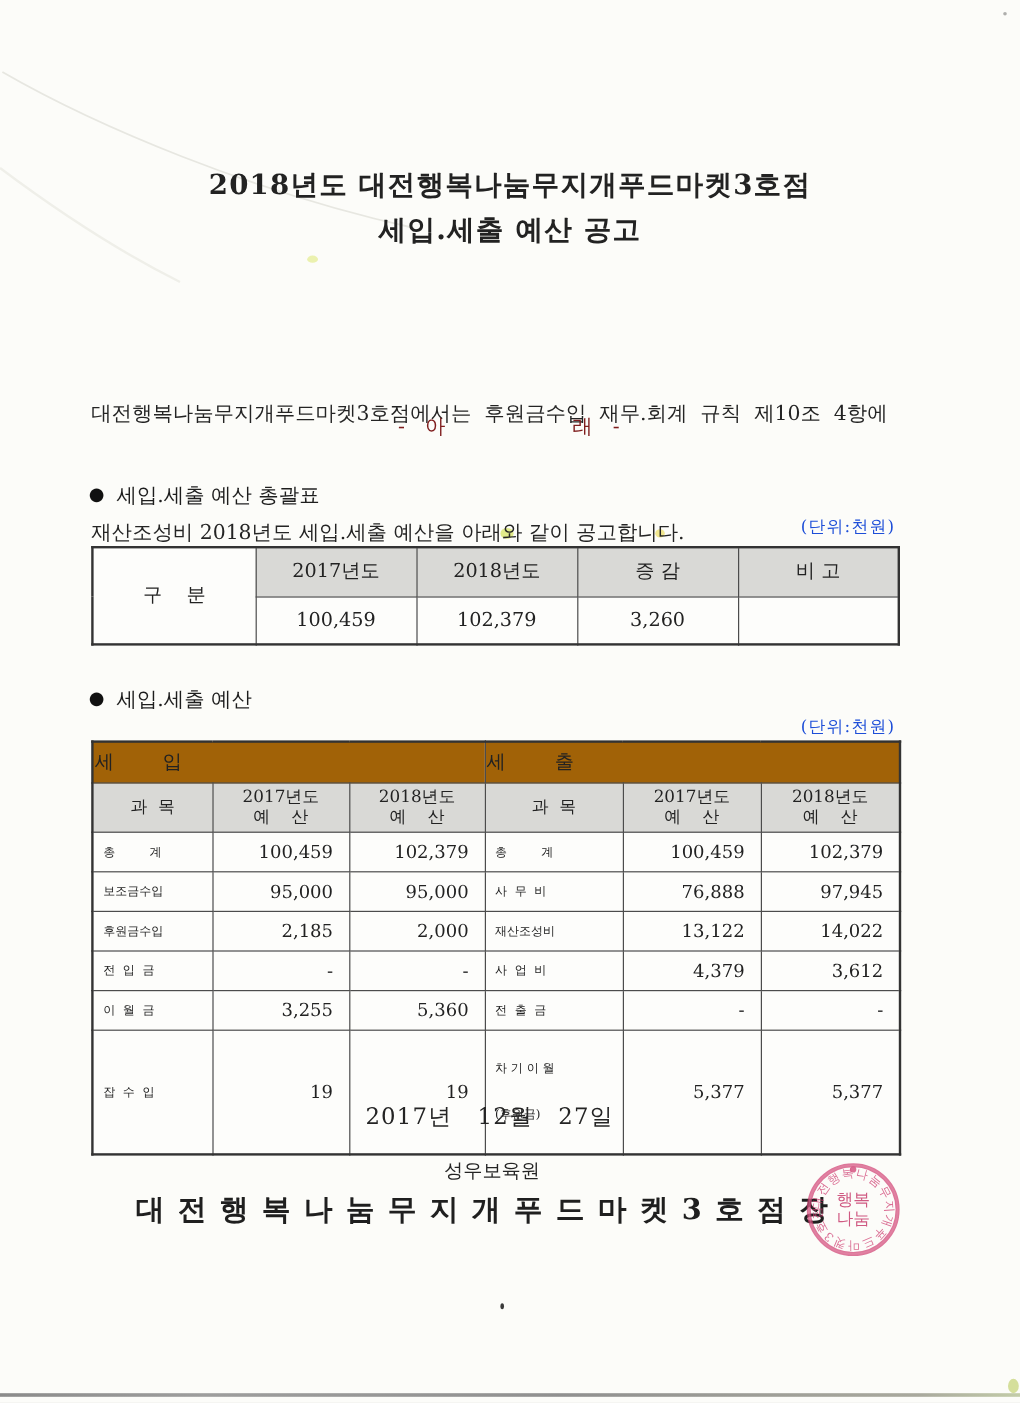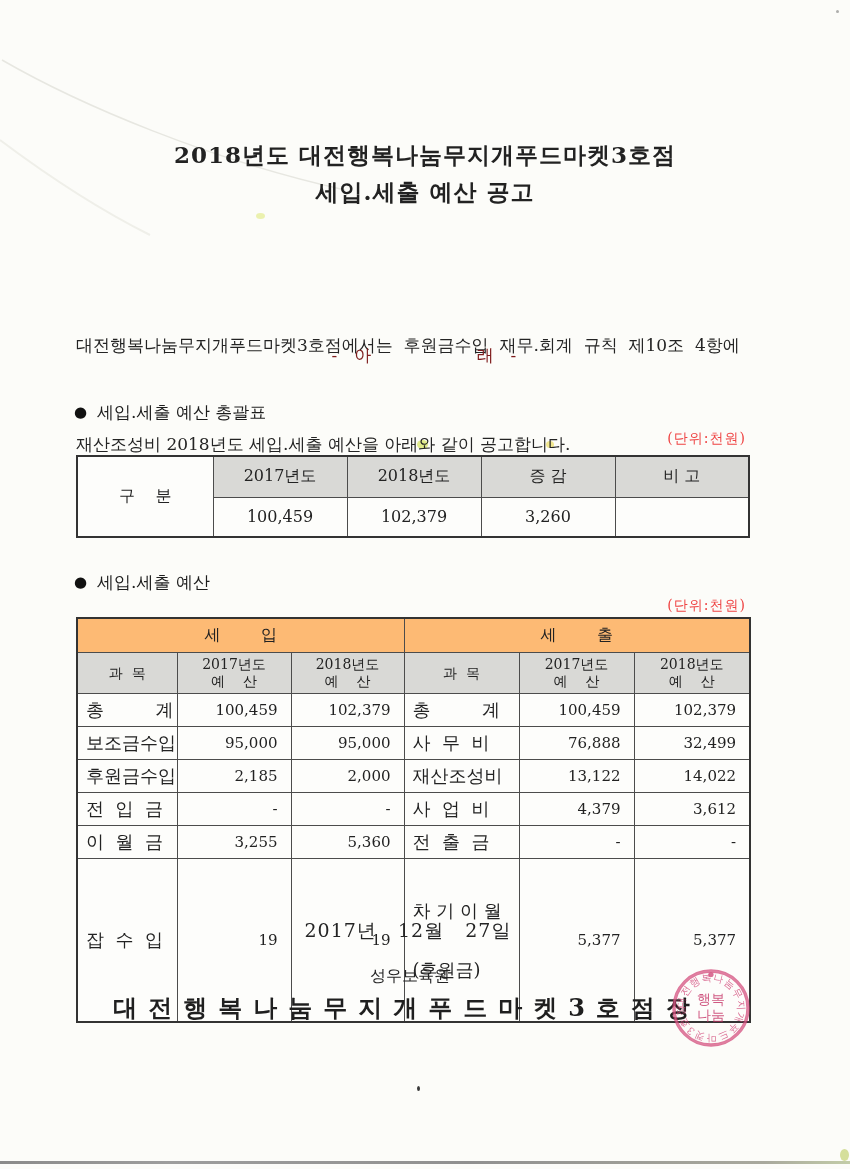--- a/index.html
+++ b/index.html
@@ -34,31 +34,31 @@
   .arae-line{
     position:absolute;left:0;right:0;top:344px;
     text-align:center;font-size:17px;letter-spacing:2px;white-space:pre;color:#7f1d1d;
   }
   .section-heading{
     position:absolute;left:74px;font-size:17px;color:#1d1d1d;
     display:flex;align-items:center;gap:10px;white-space:pre;
   }
   .section-heading .bullet{font-size:15px;line-height:1;color:#111;}
   .unit-label{
-    position:absolute;right:104px;font-size:14px;color:#ef4444;letter-spacing:1px;
+    position:absolute;right:104px;font-size:14px;color:#1d4ed8;letter-spacing:1px;
   }
   
   table{border-collapse:collapse;table-layout:fixed;background:#fdfdfb;}
   .budget td,.summary td{border:1px solid #4c4c4c;}
   .summary{position:absolute;left:76px;top:455px;width:672px;border:2px solid #333;}
   .budget{position:absolute;left:76px;top:617px;width:673px;border:2px solid #333;}
   td.hdr{background:#d9d9d6;}
   .summary td{font-size:16px;text-align:center;white-space:pre;color:#222;}
-  .budget td{font-size:18px;color:#222;}
-  .budget td.group{background:#fdba74;text-align:center;font-size:16px;white-space:pre;height:31px;}
+  .budget td{font-size:10px;color:#222;}
+  .budget td.group{background:#a16207;text-align:left;font-size:16px;white-space:pre;height:31px;}
   .budget td.colhead{background:#d9d9d6;text-align:center;height:38px;font-size:14px;line-height:17px;white-space:pre;}
   .budget td.item{padding-left:8px;white-space:pre;height:30px;}
   .budget td.num{text-align:right;padding-right:13px;font-size:15px;}
   .budget tr.tall td{height:40px;}
   .budget .two-line{display:block;text-align:left;line-height:17px;white-space:pre;}
   
   .doc-date{
     position:absolute;left:0;right:0;top:918px;text-align:center;
     font-size:19px;letter-spacing:1px;white-space:pre;color:#242424;
     transform:translateX(-17px);
@@ -179,21 +179,21 @@
       <td class="item">총         계</td>
       <td class="num">100,459</td>
       <td class="num">102,379</td>
     </tr>
     <tr>
       <td class="item">보조금수입</td>
       <td class="num">95,000</td>
       <td class="num">95,000</td>
       <td class="item">사  무  비</td>
       <td class="num">76,888</td>
-      <td class="num">32,499</td>
+      <td class="num">97,945</td>
     </tr>
     <tr>
       <td class="item">후원금수입</td>
       <td class="num">2,185</td>
       <td class="num">2,000</td>
       <td class="item">재산조성비</td>
       <td class="num">13,122</td>
       <td class="num">14,022</td>
     </tr>
     <tr>

